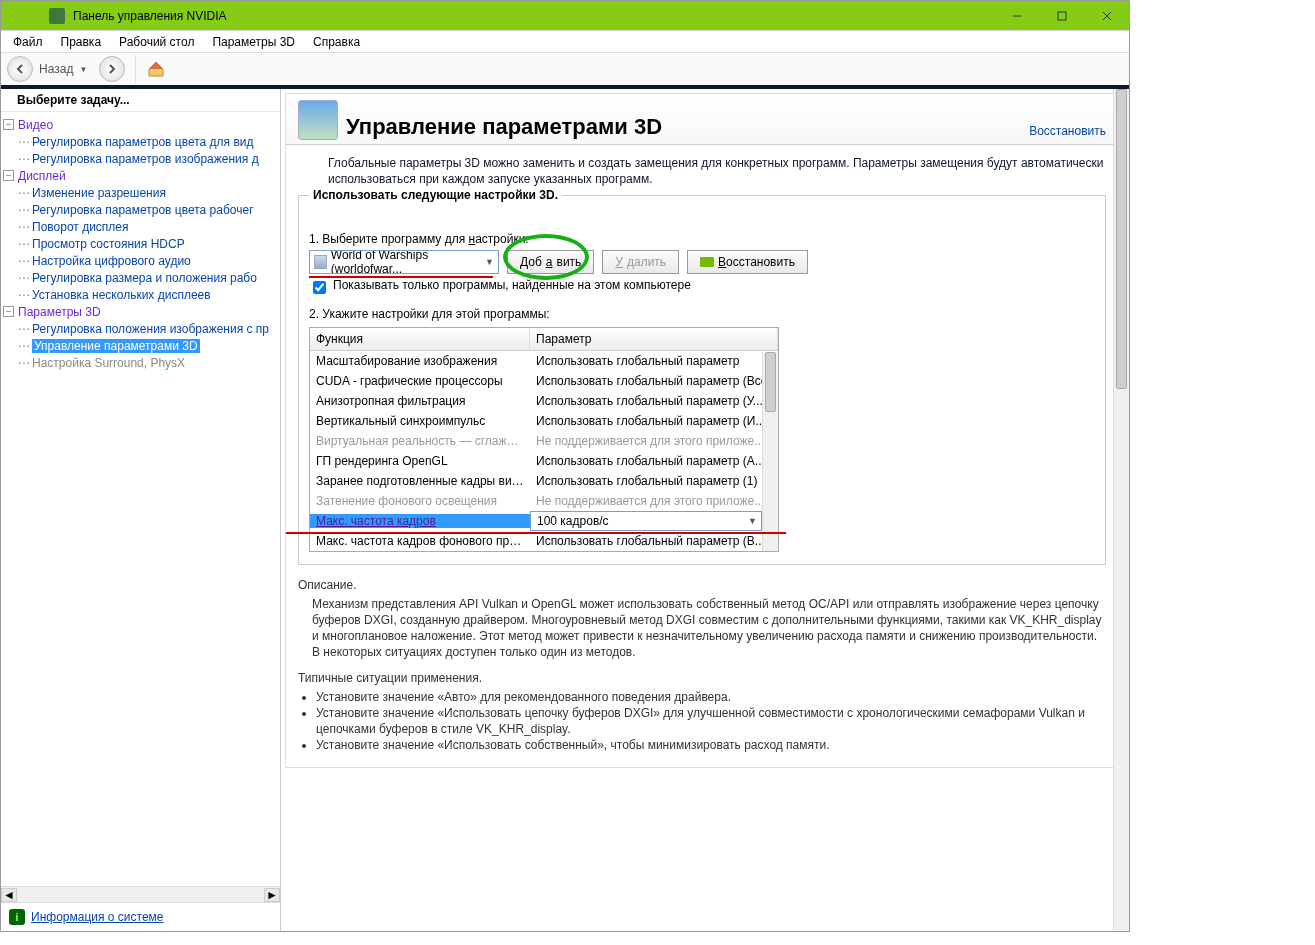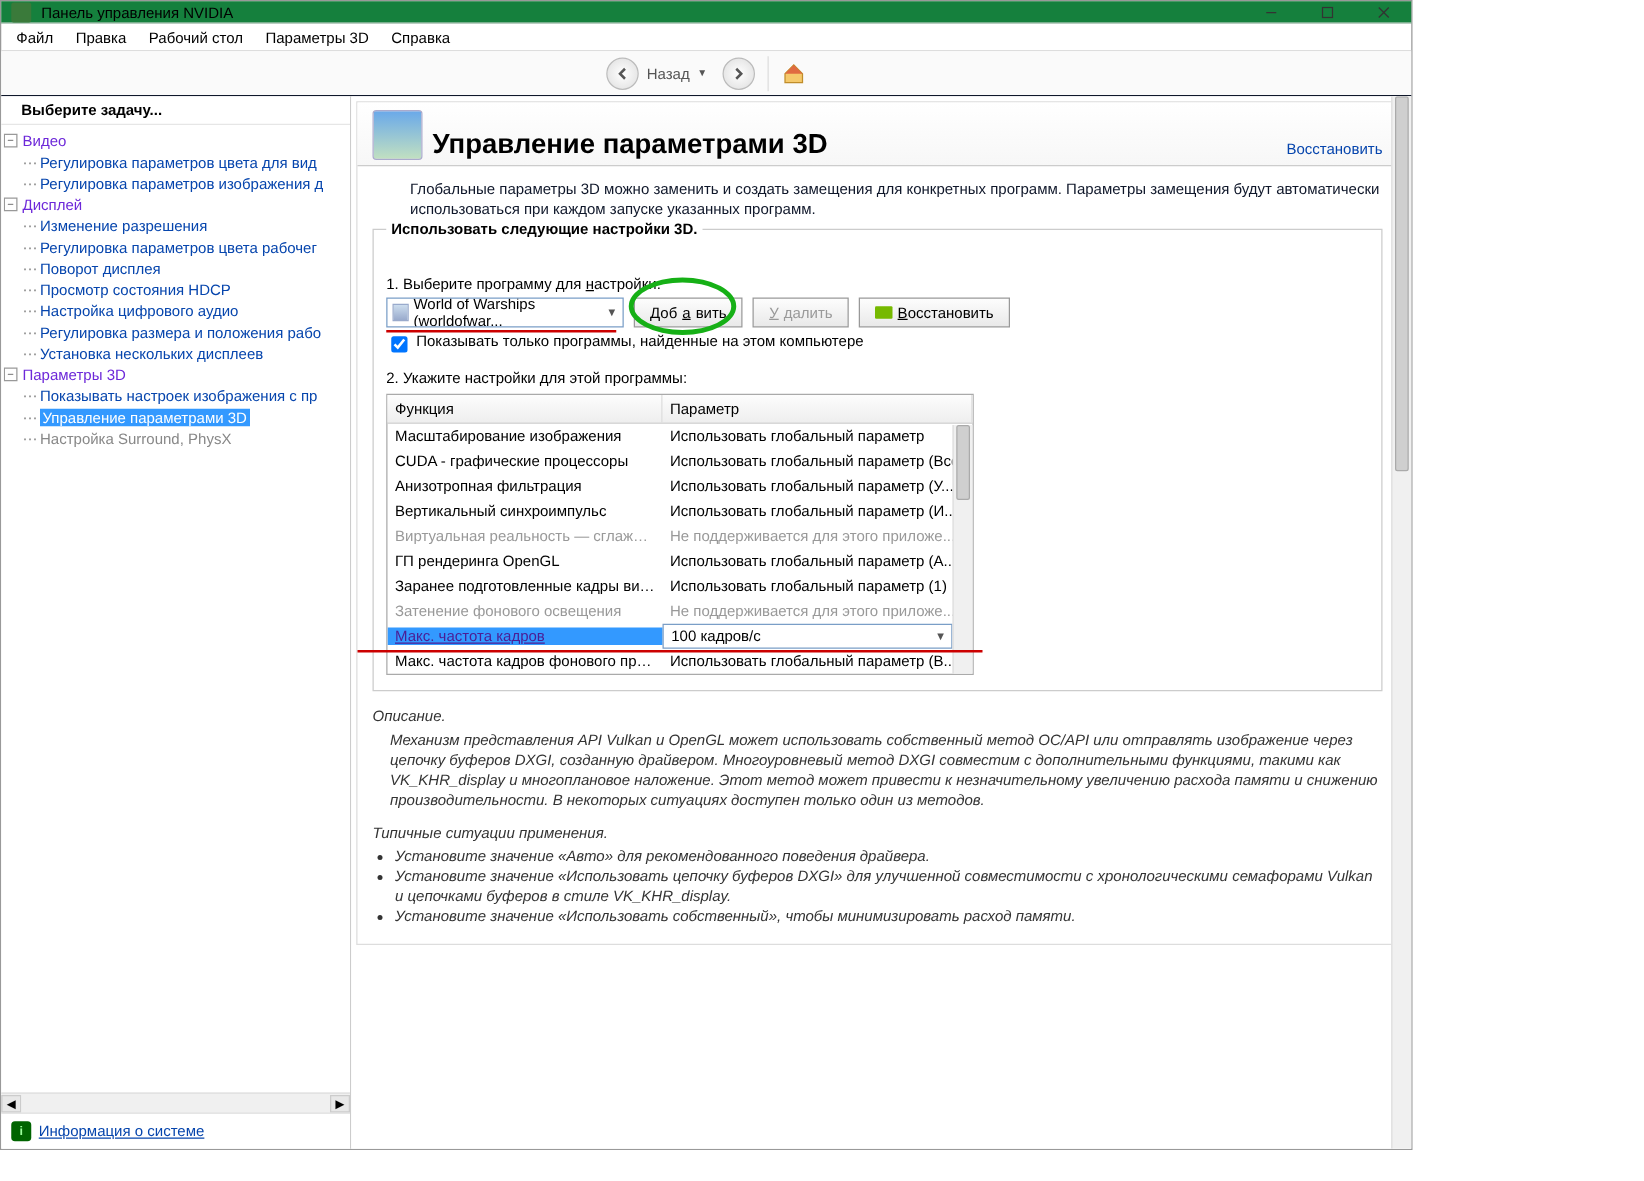--- a/index.html
+++ b/index.html
@@ -1,26 +1,26 @@
 <!DOCTYPE html>
 <html><head>
 <meta charset="utf-8">
 <style>
   * { box-sizing: border-box; font-family: "Segoe UI", Tahoma, sans-serif; }
   body { margin:0; background:#fff; font-size:12px; color:#000; }
   .window { width:1130px; border:1px solid #999; background:#fff; position:relative; }
-  .titlebar { height:18px; background:#15803d; display:flex; align-items:center; border-bottom:1px solid #ddd; }
+  .titlebar { height:30px; background:#84cc16; display:flex; align-items:center; border-bottom:1px solid #ddd;padding-left:40px; }
   .titlebar .icon { width:16px; height:16px; background:#3a7a3a; margin:0 6px 0 8px; border-radius:2px; }
   .titlebar .title { flex:1; font-size:12px; padding-left:2px; }
   .winbtns { display:flex; }
   .winbtn { width:45px; height:30px; display:flex; align-items:center; justify-content:center; font-size:14px; color:#333; }
   .winbtn svg { width:10px; height:10px; }
   .menubar { height:22px; display:flex; align-items:center; padding:0 4px; gap:2px; border-bottom:1px solid #ddd; }
   .menuitem { padding:2px 8px; font-size:12px; }
-  .toolbar { height:36px; display:flex; align-items:center; border-bottom:1px solid #0f172a; padding:0 6px; gap:6px; background:#fafafa;justify-content:center; }
+  .toolbar { height:36px; display:flex; align-items:center; border-bottom:4px solid #0f172a; padding:0 6px; gap:6px; background:#fafafa; }
   .navbtn { width:26px; height:26px; border-radius:50%; background:radial-gradient(#fff,#ddd); border:1px solid #bbb; display:flex; align-items:center; justify-content:center; color:#555; }
   .navlabel { font-size:12px; color:#555; }
   .dropdown-arrow{font-size:8px;color:#555;margin-right:6px;}
   .toolbar-div{width:1px;height:28px;background:#ddd;margin:0 4px;}
   .homeicon{width:20px;height:20px;}
   .body { display:flex; height:842px; }
   .sidebar { width:280px; border-right:1px solid #ccc; display:flex; flex-direction:column; background:#fff; }
   .task-title { padding:4px 16px; font-weight:bold; font-size:12px; border-bottom:1px solid #e6e6e6;}
   .tree { flex:1; overflow:auto; padding:4px 2px; }
   .tree-node { display:flex; align-items:center; font-size:12px; height:17px; white-space:nowrap; overflow:hidden; }
@@ -71,21 +71,21 @@
   .st-row .c{padding:0 6px;white-space:nowrap;overflow:hidden;text-overflow:ellipsis;}
   .st-row .c1{width:220px;} .st-row .c2{flex:1;}
   .st-row.disabled{color:#999;}
   .st-row.sel .c1{background:#3399ff;color:#4c1d95;text-decoration:underline;}
   .st-row.sel .c2wrap{border:1px solid #7a9ec7;display:flex;align-items:center;height:20px;flex:1;margin-right:16px;}
   .st-row.sel .c2{flex:1;}
   .st-row.sel .cdrop2{font-size:9px;color:#555;padding:0 4px;}
   .st-scroll{position:absolute;top:24px;right:0;bottom:0;width:16px;background:#f0f0f0;border-left:1px solid #ddd;}
   .st-scroll .thumb{position:absolute;top:0;left:2px;right:2px;height:60px;background:#cfcfcf;border:1px solid #aaa;border-radius:2px;}
   .table-red-line{position:absolute;height:2px;background:#c00;pointer-events:none;}
-  .description-block{padding:0 12px 10px 12px;font-size:12px;color:#333;line-height:1.35;font-style:italic;}
+  .description-block{padding:0 12px 10px 12px;font-size:12px;color:#333;line-height:1.35;}
   .description-block .dh{margin:6px 0 2px 0;}
   .description-block ul{margin:2px 0 4px 18px;padding:0;}
   .description-block li{margin:0;}
   .main-scroll{position:absolute;top:0;right:0;bottom:0;width:16px;background:#f0f0f0;border-left:1px solid #ddd;}
   .main-scroll .thumb{position:absolute;top:0;left:2px;right:2px;height:300px;background:#cfcfcf;border:1px solid #aaa;border-radius:2px;}
   .nvlogo{width:14px;height:10px;background:#76b900;border-radius:1px;}
   u.menuund{text-decoration:underline;}
 </style>
 </head>
 <body>
@@ -206,21 +206,21 @@
             <span class="tree-link">Установка нескольких дисплеев</span>
           </div>
 
         <div class="tree-node">
           <span class="toggle">−</span>
           <span class="tree-cat">Параметры 3D</span>
         </div>
         <div class="tree-node">
             <span class="spacer"></span>
             <span class="dotline">⋯</span>
-            <span class="tree-link">Показывать настроек изображения с пр</span>
+            <span class="tree-link">Регулировка положения изображения с пр</span>
           </div>
         <div class="tree-node">
             <span class="spacer"></span>
             <span class="dotline">⋯</span>
             <span class="tree-sel red-underline">Управление параметрами 3D</span>
           </div>
         <div class="tree-node">
             <span class="spacer"></span>
             <span class="dotline">⋯</span>
             <span class="tree-muted">Настройка Surround, PhysX</span>

